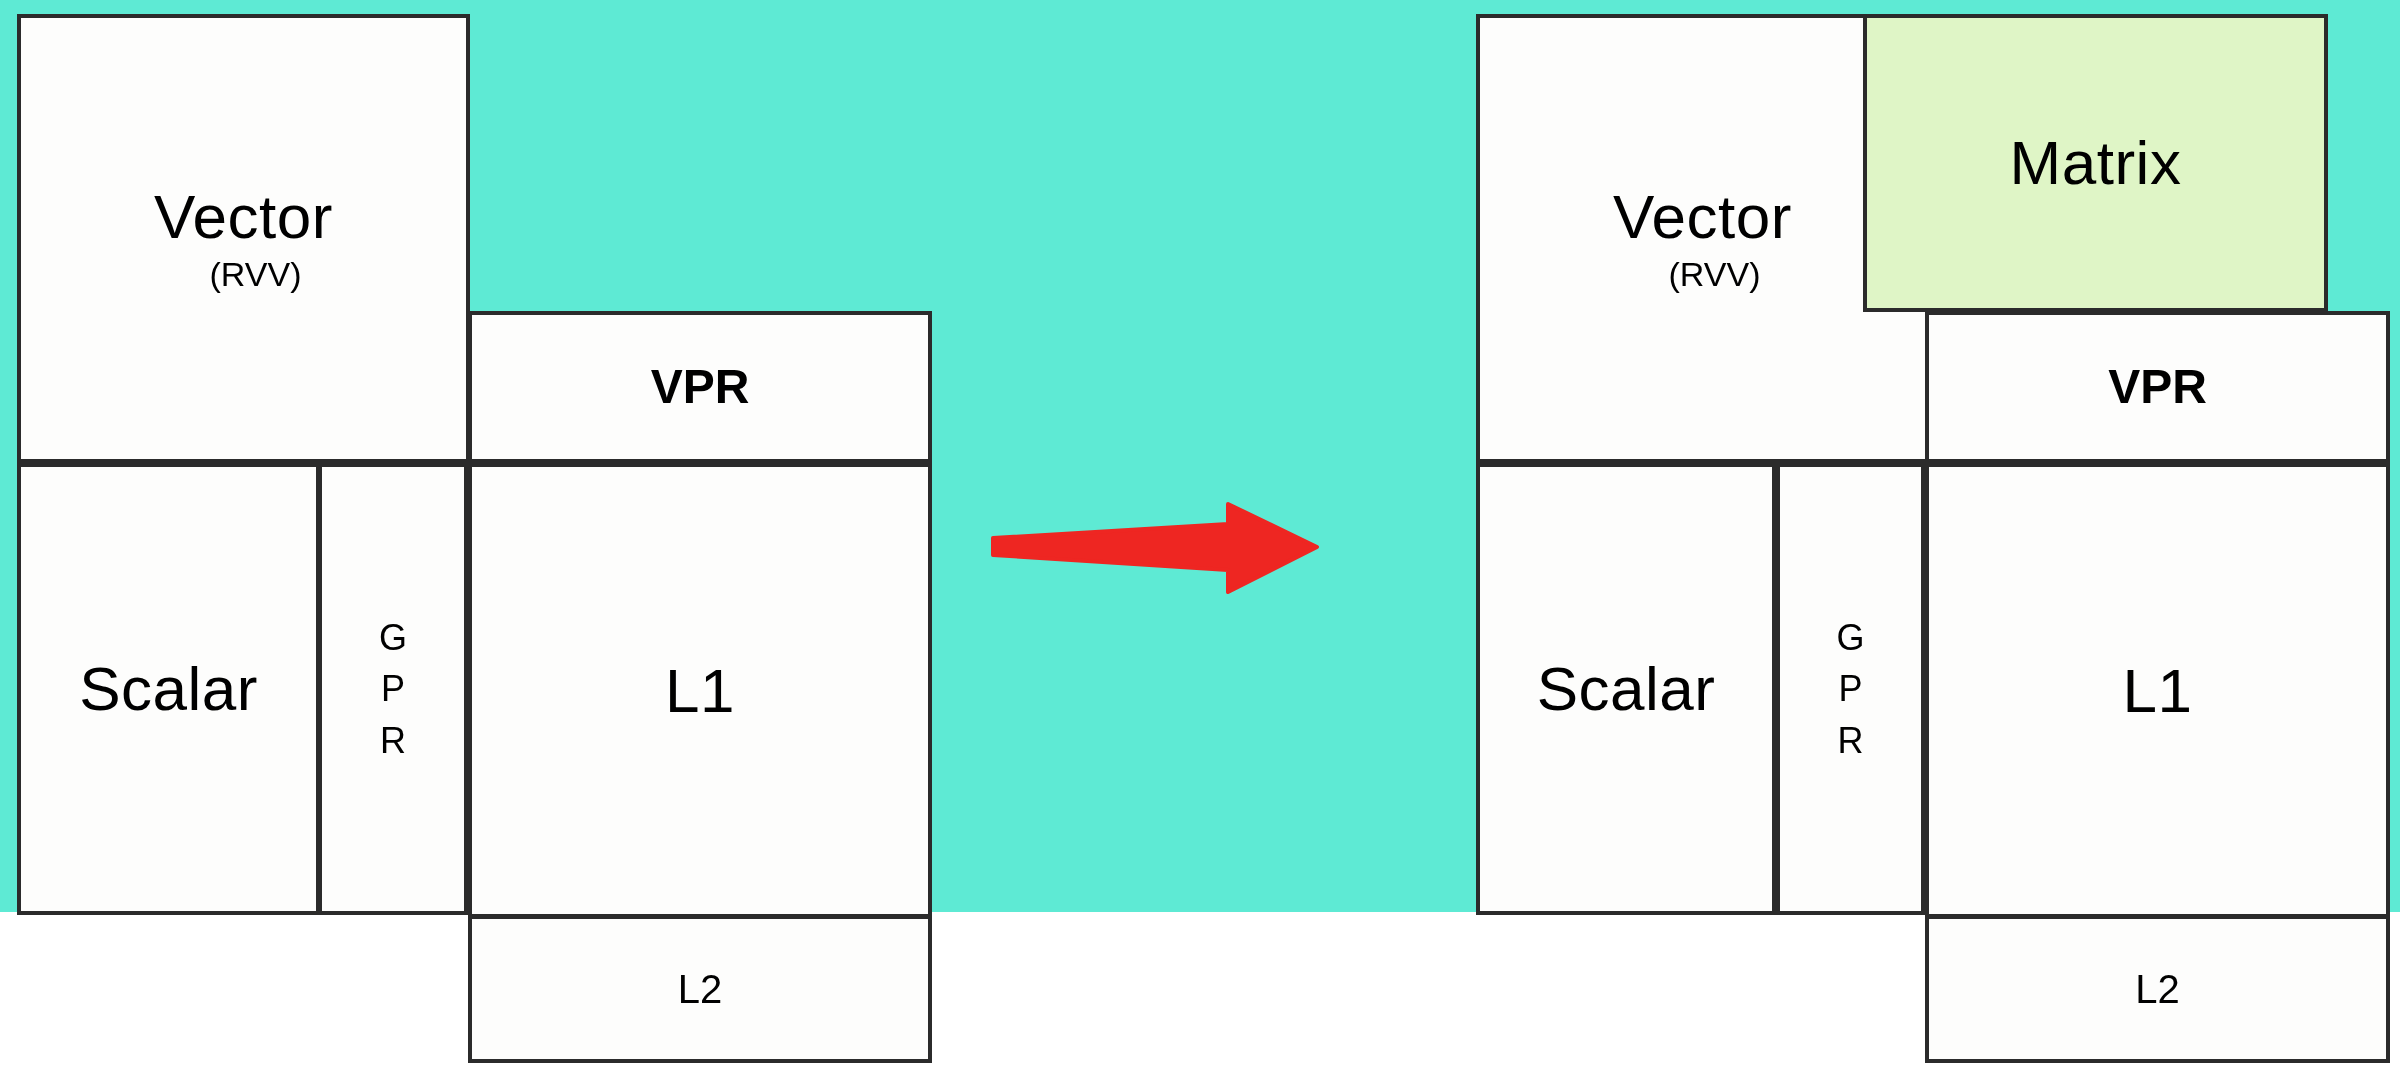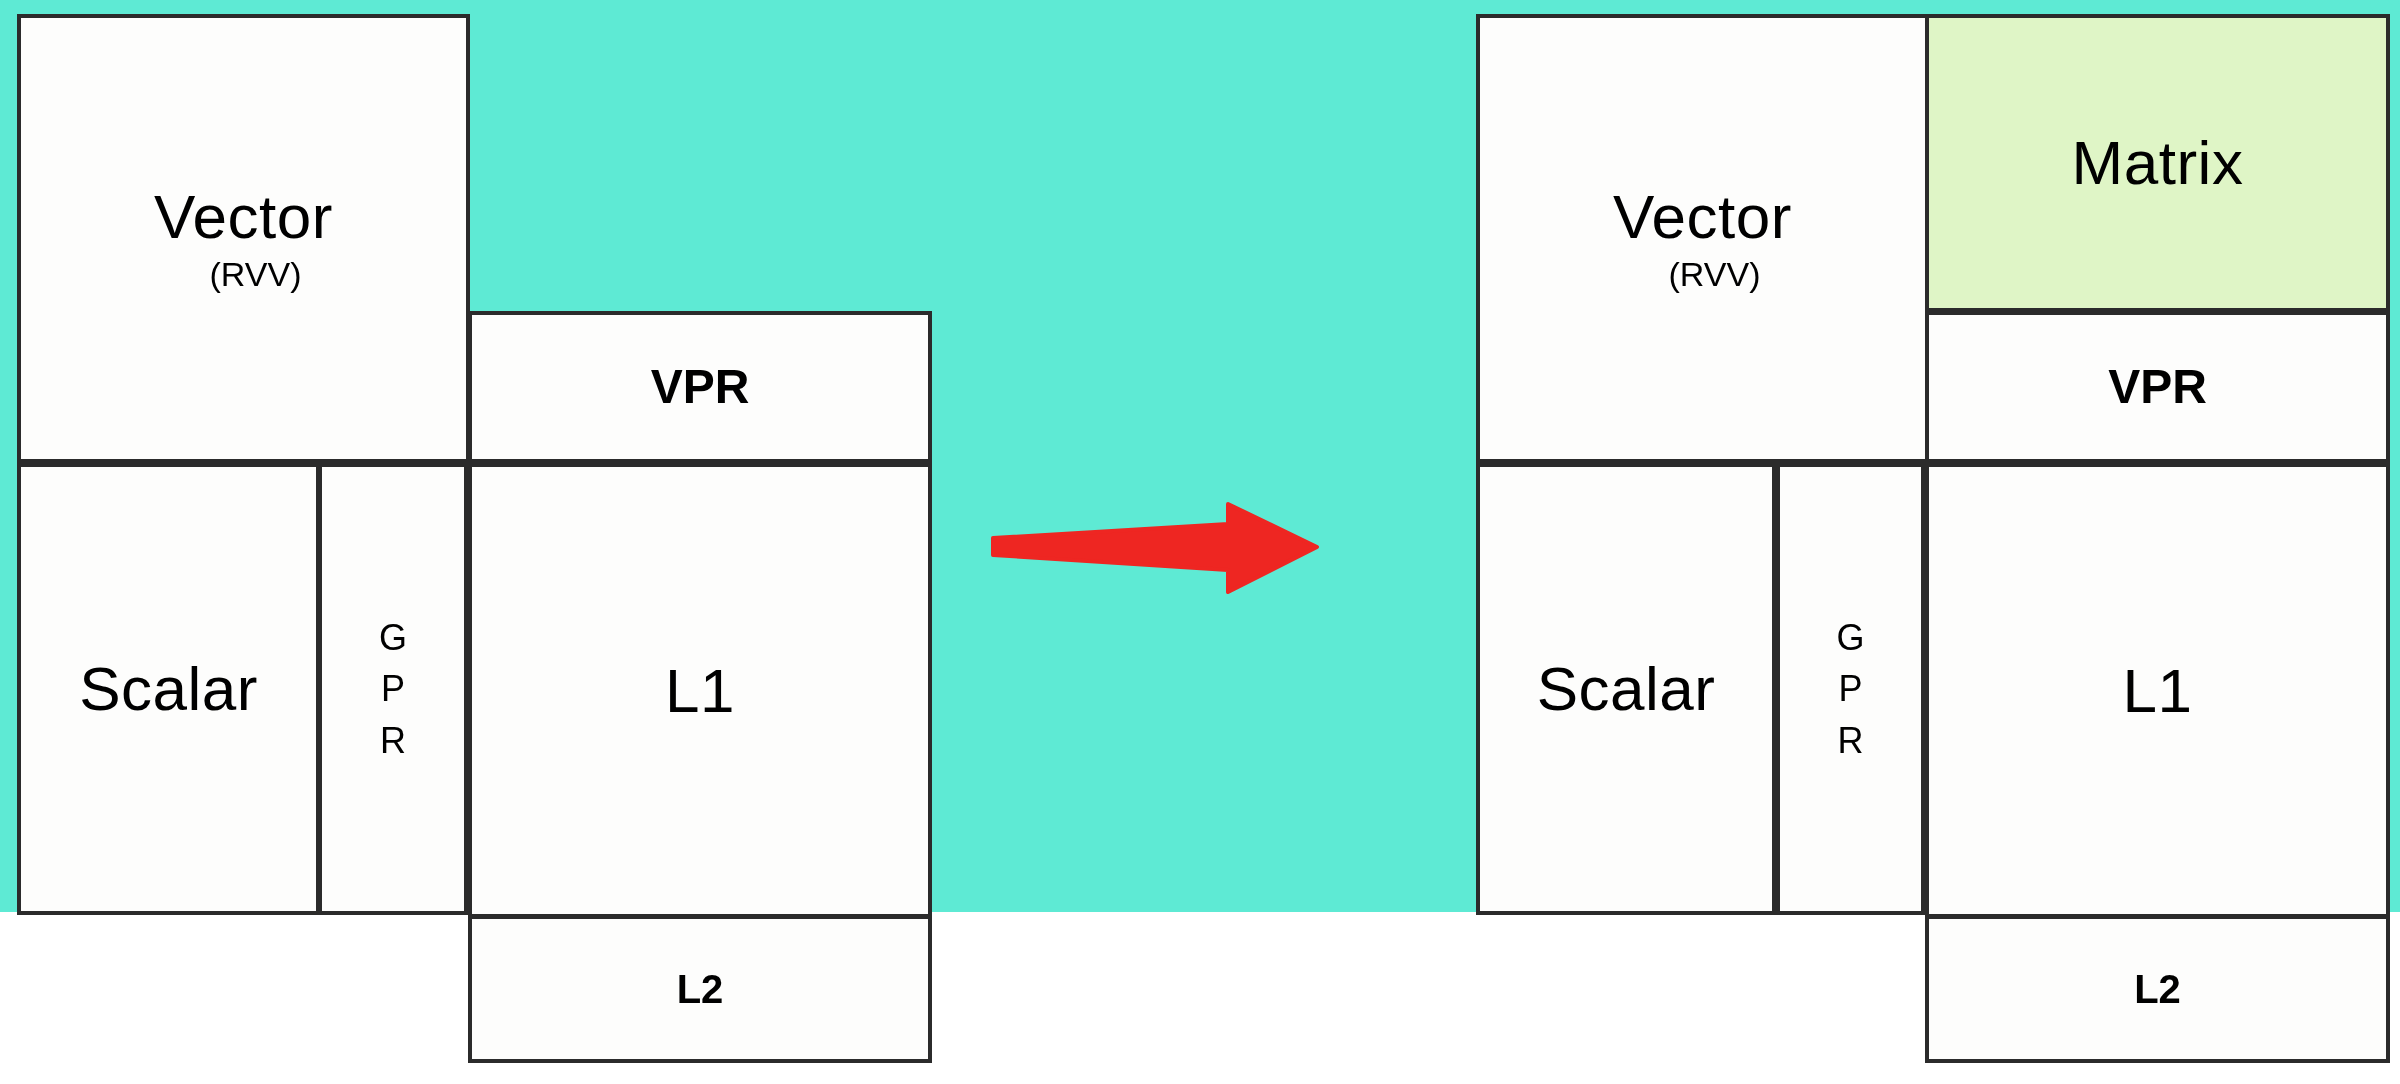--- a/index.html
+++ b/index.html
@@ -29,21 +29,21 @@
     display: flex;
     flex-direction: column;
     align-items: center;
     justify-content: center;
     text-align: center;
     line-height: 1.05;
     overflow: hidden;
   }
   .lbl-lg   { font-size: 62px; font-weight: 400; letter-spacing: 0.5px; }
   .lbl-sub  { font-size: 34px; font-weight: 400; margin-top: 8px; margin-left: 24px; }
-  .lbl-md   { font-size: 40px; font-weight: 700; }
+  .lbl-md   { font-size: 40px; font-weight: 400; }
   .lbl-sm   { font-size: 48px; font-weight: 700; }
   .vstack   { font-size: 36px; line-height: 1.42; }
   .vstack span { display: block; }
   .green    { background: #dff5c6; }
   #arrow-group { position: absolute; }
   #arrow-group svg { display: block; }
 </style>
 </head>
 <body>
 
@@ -88,21 +88,21 @@
     </svg>
   </div>
 
   <div>
 
     <div class="blk" style="left:1476px; top:14px; width:453px; height:449px;">
       <div class="lbl-lg">Vector</div>
       <div class="lbl-sub">(RVV)</div>
     </div>
 
-    <div class="blk green" style="left:1925px; top:14px; width:465px; height:298px;">
+    <div class="blk green" style="left:1863px; top:14px; width:465px; height:298px;">
       <div class="lbl-lg">Matrix</div>
     </div>
 
     <div class="blk" style="left:1925px; top:311px; width:465px; height:152px;">
       <div class="lbl-sm">VPR</div>
     </div>
 
     <div class="blk" style="left:1476px; top:463px; width:300px; height:452px;">
       <div class="lbl-lg">Scalar</div>
     </div>

